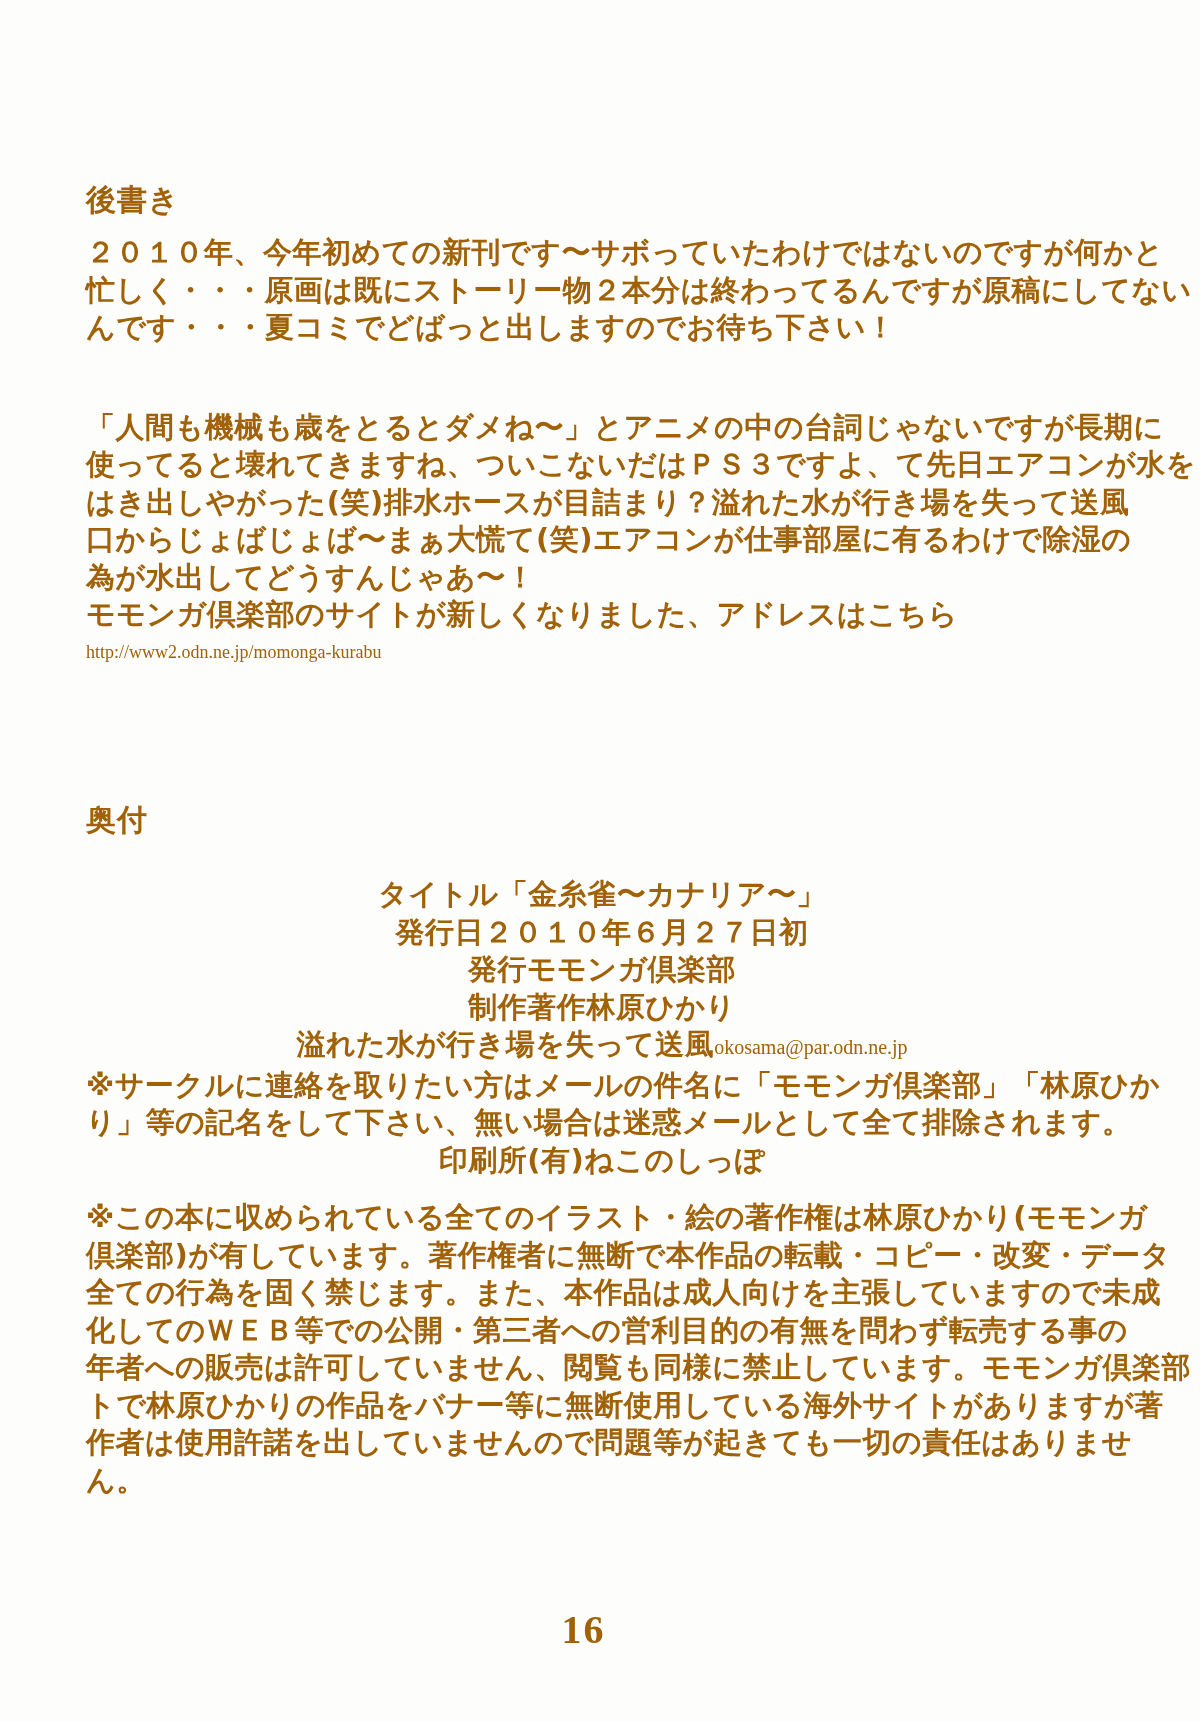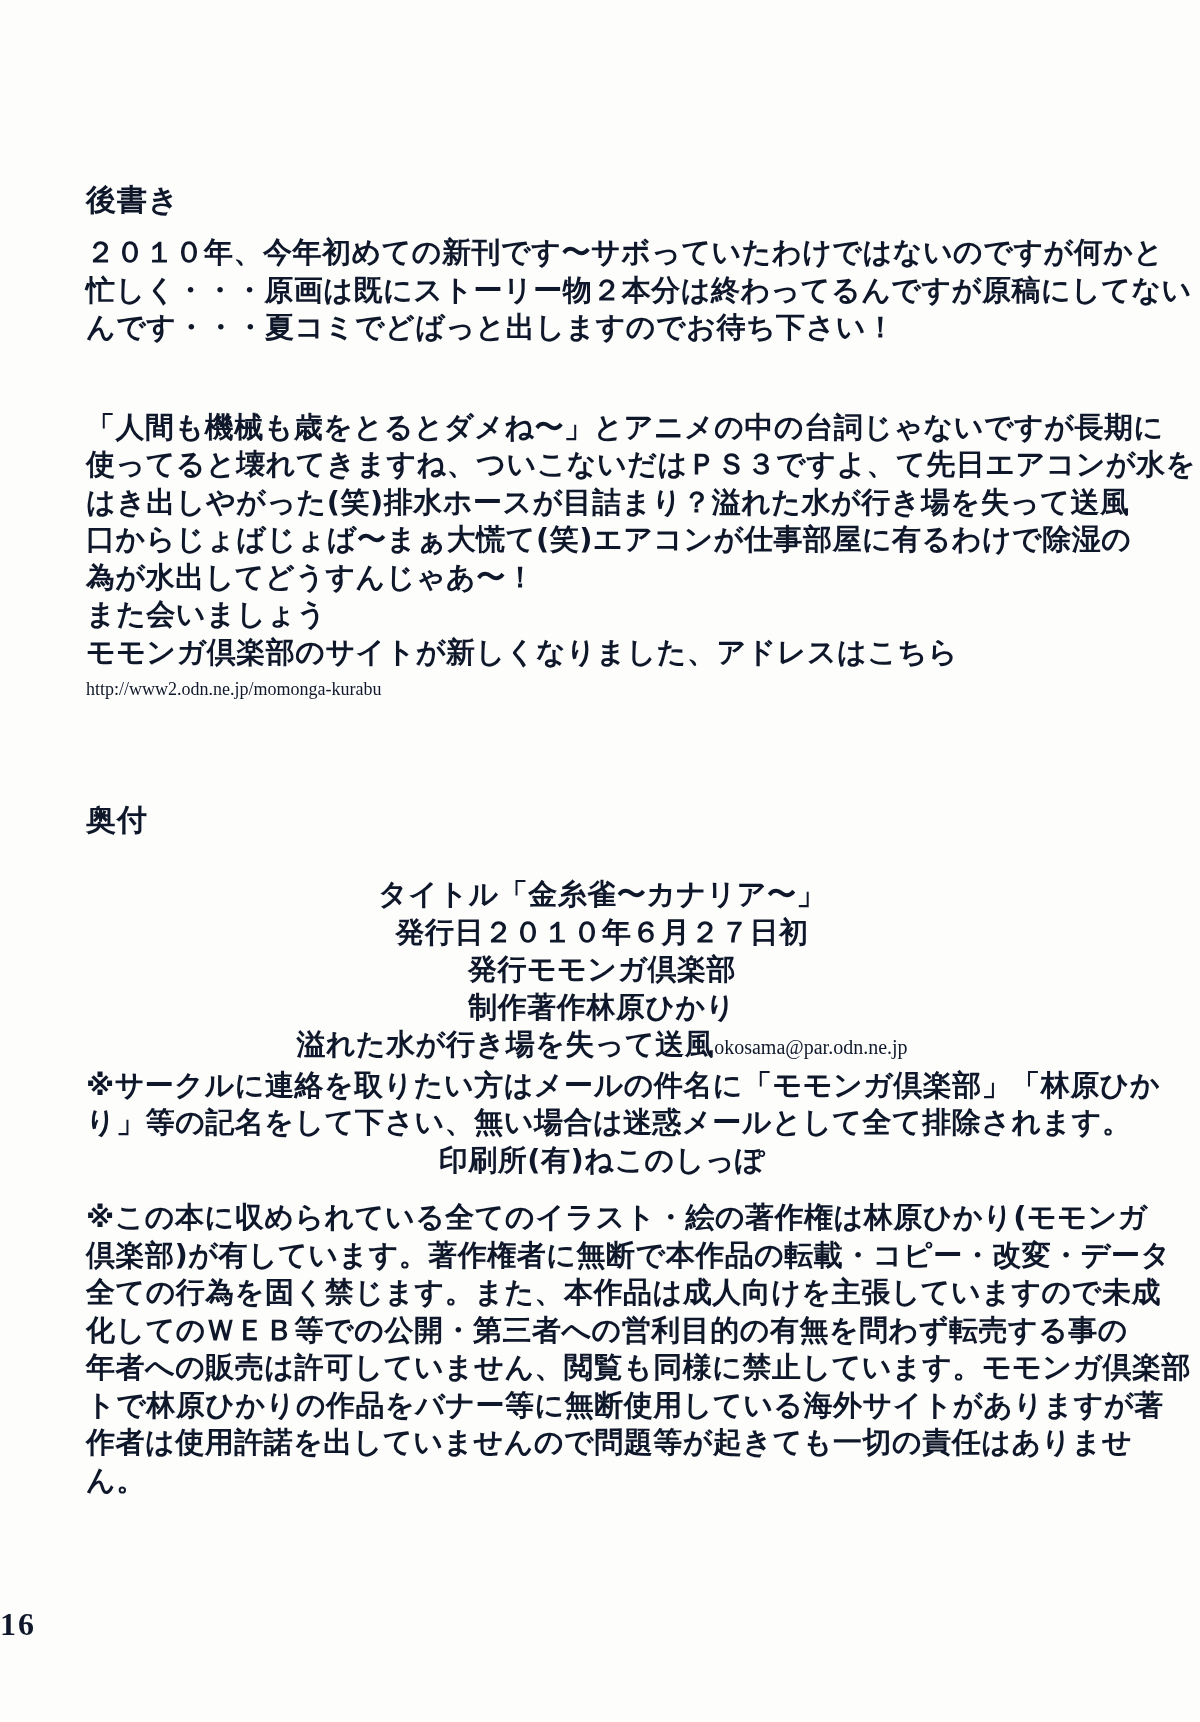--- a/index.html
+++ b/index.html
@@ -6,21 +6,21 @@
     margin: 0;
     padding: 0;
     background: #e8e8e8;
   }
   .page {
     position: relative;
     width: 1200px;
     height: 1722px;
     margin: 0 auto;
     background: #fdfdfc;
-    color: #0f172a;
+    color: #a16207;
     font-family: "DejaVu Sans", "Liberation Sans", sans-serif;
     overflow: hidden;
   }
   .content {
     position: absolute;
     left: 86px;
     width: 1032px;
   }
   .jp {
     font-weight: bold;
@@ -57,23 +57,24 @@
     font-weight: normal;
     font-size: 20px;
     letter-spacing: 0;
   }
   .copyright-body { top: 1199px; }
   .page-number {
     position: absolute;
     top: 1606px;
     left: 0;
     width: 1167px;
+    text-align: center;
     font-family: "Liberation Serif", "DejaVu Serif", serif;
     font-weight: bold;
-    font-size: 32px;
+    font-size: 40px;
     letter-spacing: 2px;
   }
 </style>
 </head>
 <body>
 
 <div class="page">
 
   <div class="content heading afterword-heading" style="position:absolute;">後書き</div>
 
@@ -82,21 +83,20 @@
     <div class="jp">忙しく・・・原画は既にストーリー物２本分は終わってるんですが原稿にしてない</div>
     <div class="jp">んです・・・夏コミでどばっと出しますのでお待ち下さい！</div>
 
     <div class="spacer-lg"></div>
 
     <div class="jp">「人間も機械も歳をとるとダメね〜」とアニメの中の台詞じゃないですが長期に</div>
     <div class="jp">使ってると壊れてきますね、ついこないだはＰＳ３ですよ、て先日エアコンが水を</div>
     <div class="jp">はき出しやがった(笑)排水ホースが目詰まり？溢れた水が行き場を失って送風</div>
     <div class="jp">口からじょばじょば〜まぁ大慌て(笑)エアコンが仕事部屋に有るわけで除湿の</div>
     <div class="jp">為が水出してどうすんじゃあ〜！</div>
-    <div class="jp">また会いましょう</div>
     <div class="jp">モモンガ倶楽部のサイトが新しくなりました、アドレスはこちら</div>
     <div class="url-line">http://www2.odn.ne.jp/momonga-kurabu</div>
   </div>
 
   <div class="content heading colophon-heading" style="position:absolute;">奥付</div>
 
   <div class="content colophon-body" style="position:absolute;">
 
     <div class="colophon-row jp">
       <span class="label">タイトル</span>

